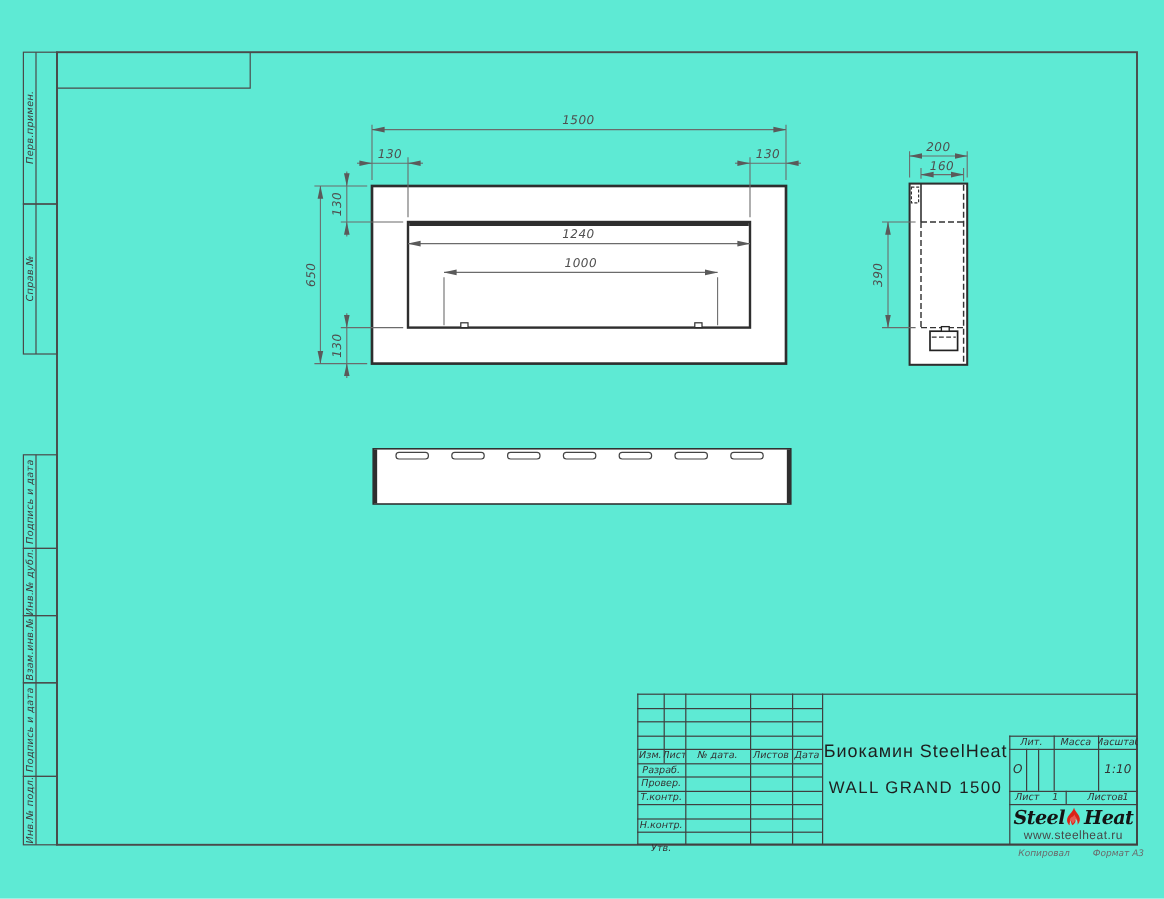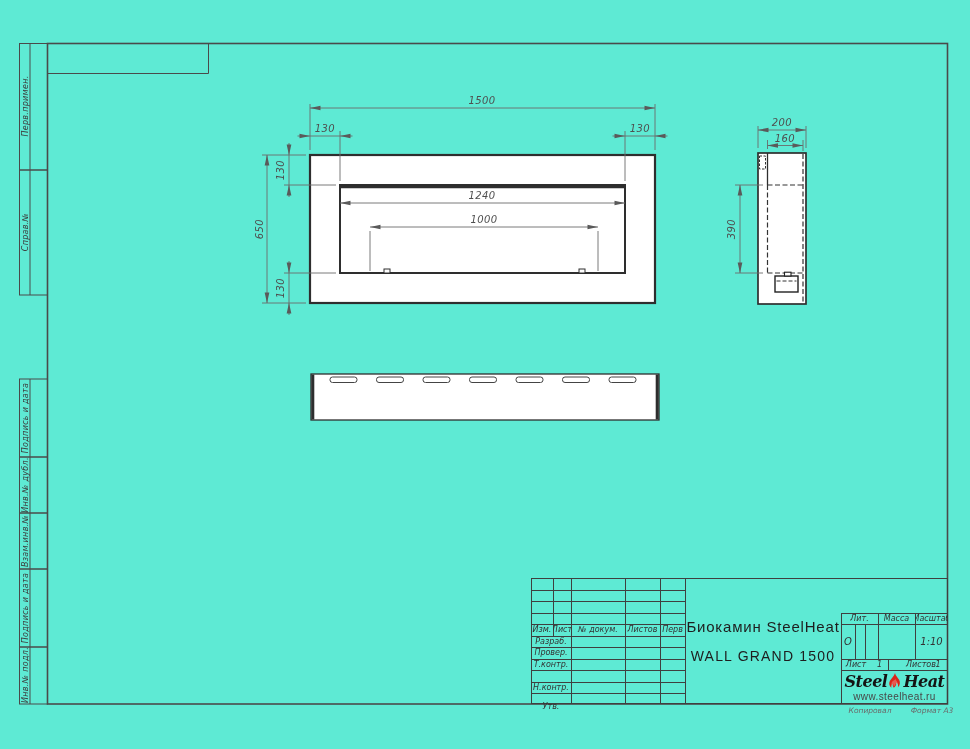--- a/index.html
+++ b/index.html
@@ -193,23 +193,23 @@
     <div class="hl" style="left:310px;top:80.5px;width:107px"></div>
     <div class="hl" style="left:310px;top:92px;width:107px"></div>
     <div class="vl" style="left:347px;top:34.5px;height:46px"></div>
     <div class="vl" style="left:384px;top:34.5px;height:46px"></div>
     <div class="vl" style="left:324px;top:46px;height:34.5px"></div>
     <div class="vl" style="left:334px;top:46px;height:34.5px"></div>
     <div class="vl" style="left:357px;top:80.5px;height:11.5px"></div>
 
     <div class="cell" style="left:0;top:46px;width:22px;height:11.5px">Изм.</div>
     <div class="cell" style="left:22px;top:46px;width:18px;height:11.5px">Лист</div>
-    <div class="cell" style="left:40px;top:46px;width:54px;height:11.5px">№ докум.</div>
+    <div class="cell" style="left:40px;top:46px;width:54px;height:11.5px">№ дата.</div>
     <div class="cell" style="left:94px;top:46px;width:35px;height:11.5px">Листов</div>
-    <div class="cell" style="left:129px;top:46px;width:25px;height:11.5px">Перв</div>
+    <div class="cell" style="left:129px;top:46px;width:25px;height:11.5px">Дата</div>
 
     <div class="cell" style="left:0;top:57.5px;width:40px;height:11.5px">Разраб.</div>
     <div class="cell" style="left:0;top:69px;width:40px;height:11.5px">Провер.</div>
     <div class="cell" style="left:0;top:80.5px;width:40px;height:11.5px">Т.контр.</div>
     <div class="cell" style="left:0;top:103.5px;width:40px;height:11.5px">Н.контр.</div>
     <div class="cell" style="left:0;top:115px;width:40px;height:27px">Утв.</div>
 
     <div class="titlebox">
       <div class="t1">Биокамин SteelHeat</div>
       <div class="t2">WALL GRAND 1500</div>

